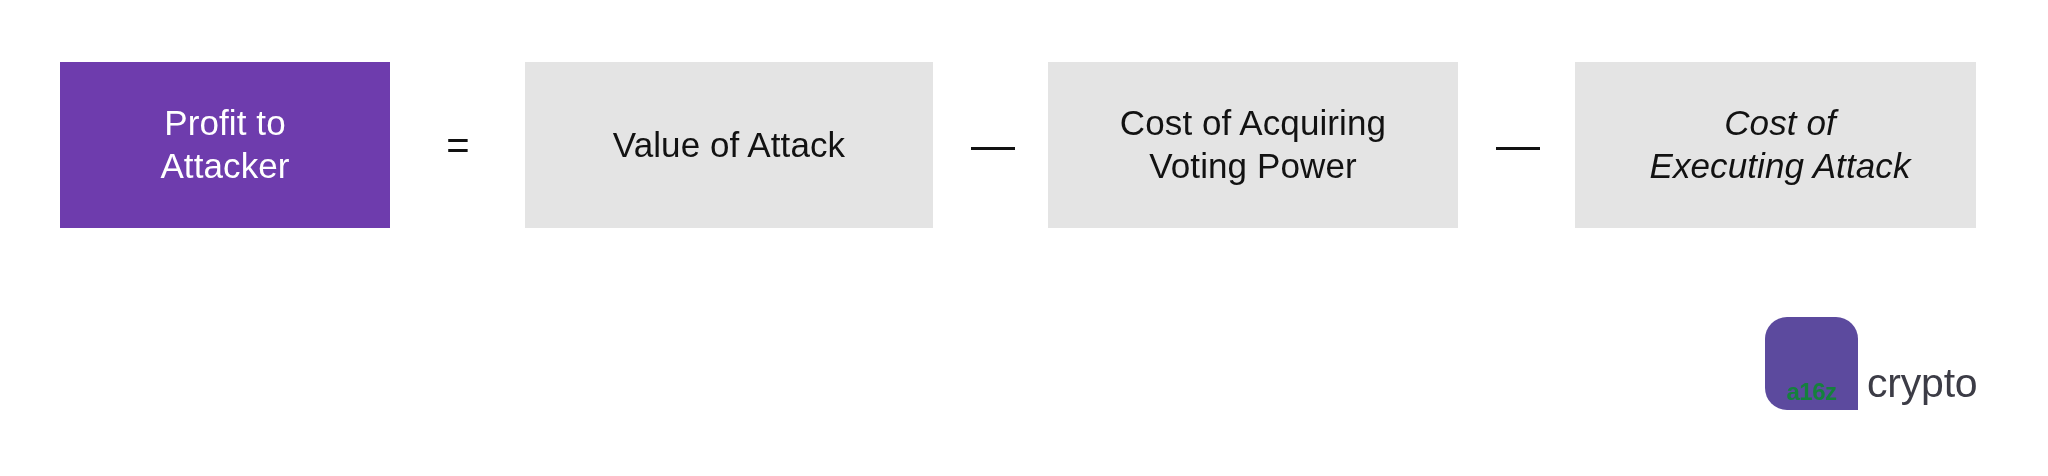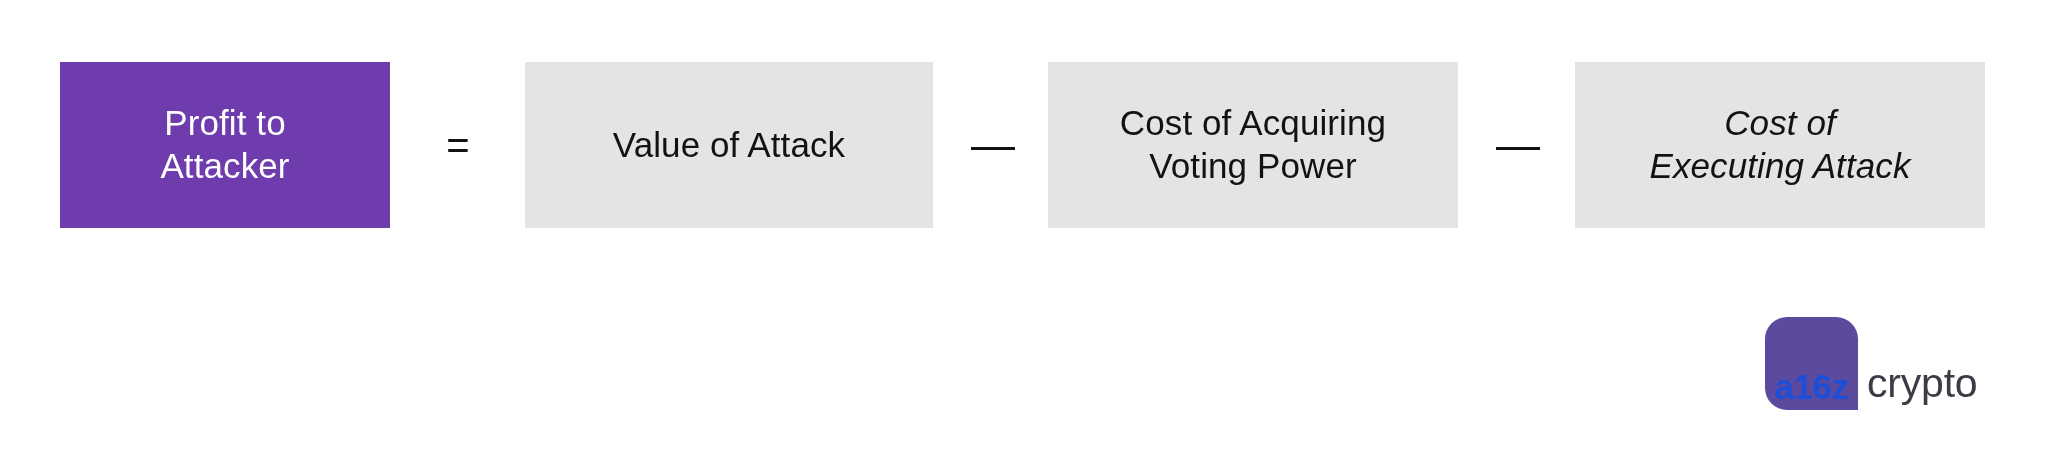--- a/index.html
+++ b/index.html
@@ -11,21 +11,20 @@
   body {
     font-family: "Liberation Sans", "DejaVu Sans", sans-serif;
     -webkit-font-smoothing: antialiased;
   }
   .canvas {
     position: relative;
     width: 1976px;
     height: 476px;
     background: #ffffff;
     overflow: hidden;
-    padding-left: 28px;
   }
 
   
   .equation {
     position: absolute;
     left: 0;
     top: 0;
     width: 2048px;
     height: 300px;
   }
@@ -112,22 +111,22 @@
     position: absolute;
     left: 0;
     top: 0;
     width: 93px;
     height: 93px;
     display: flex;
     align-items: flex-end;
     justify-content: center;
     padding-bottom: 6px;
     box-sizing: border-box;
-    color: #1d4ed8;
-    font-size: 35px;
+    color: #15803d;
+    font-size: 24px;
     font-weight: 700;
     letter-spacing: -0.5px;
     line-height: 1;
   }
   .logo-word {
     position: absolute;
     left: 102px;
     top: 46px;
     color: #3C3C46;
     font-size: 41px;

